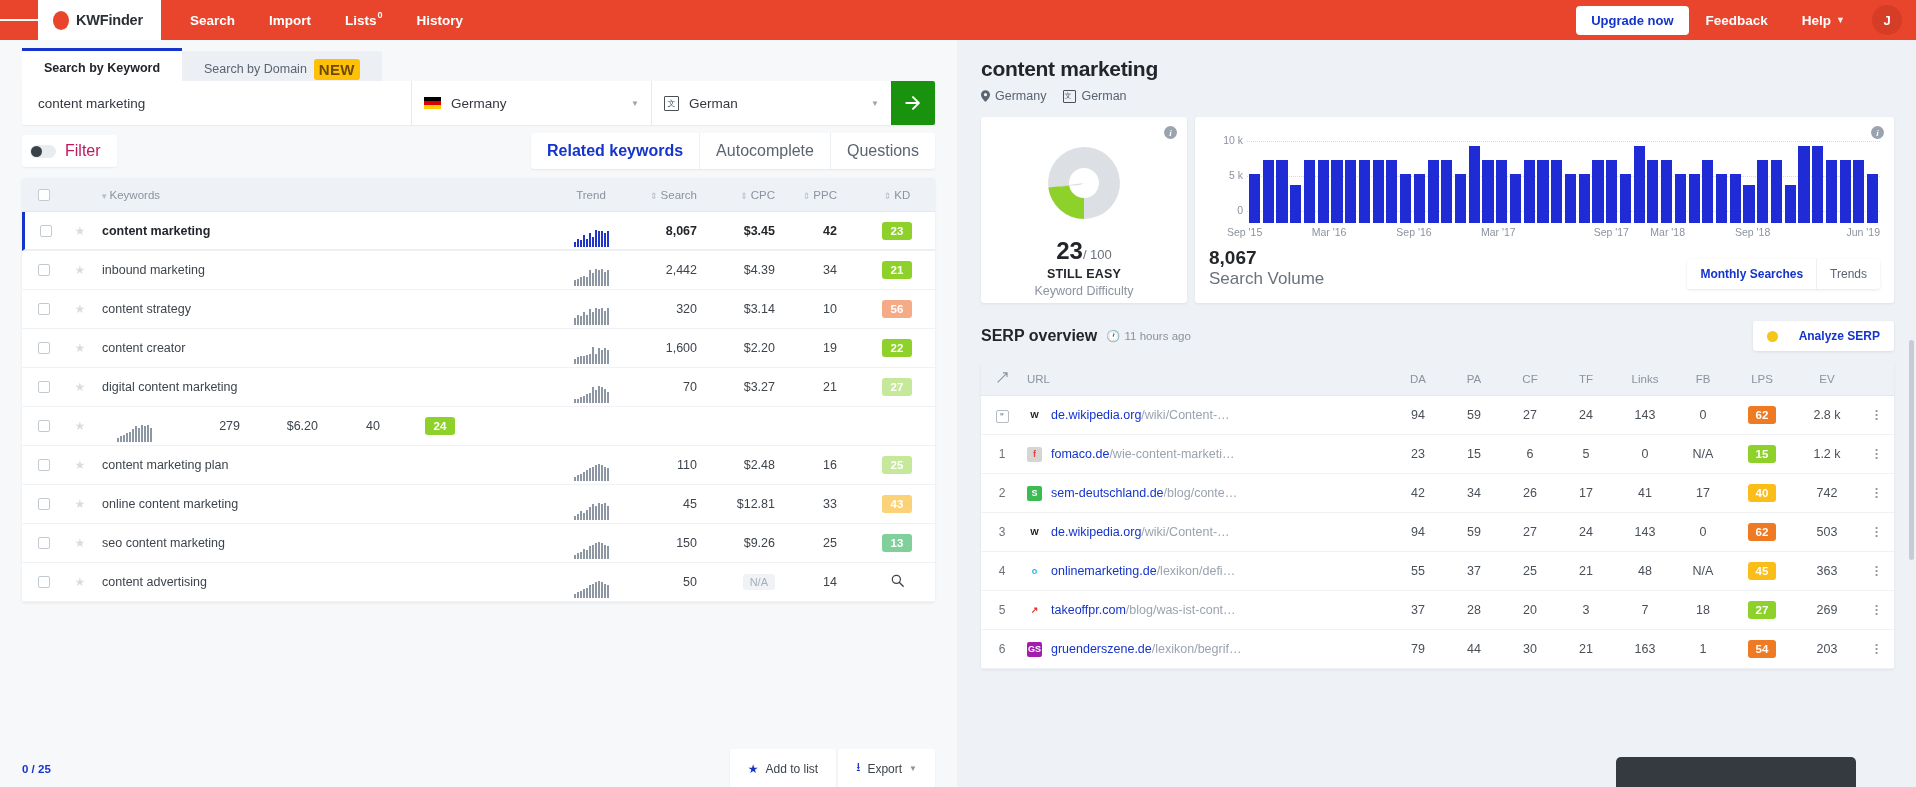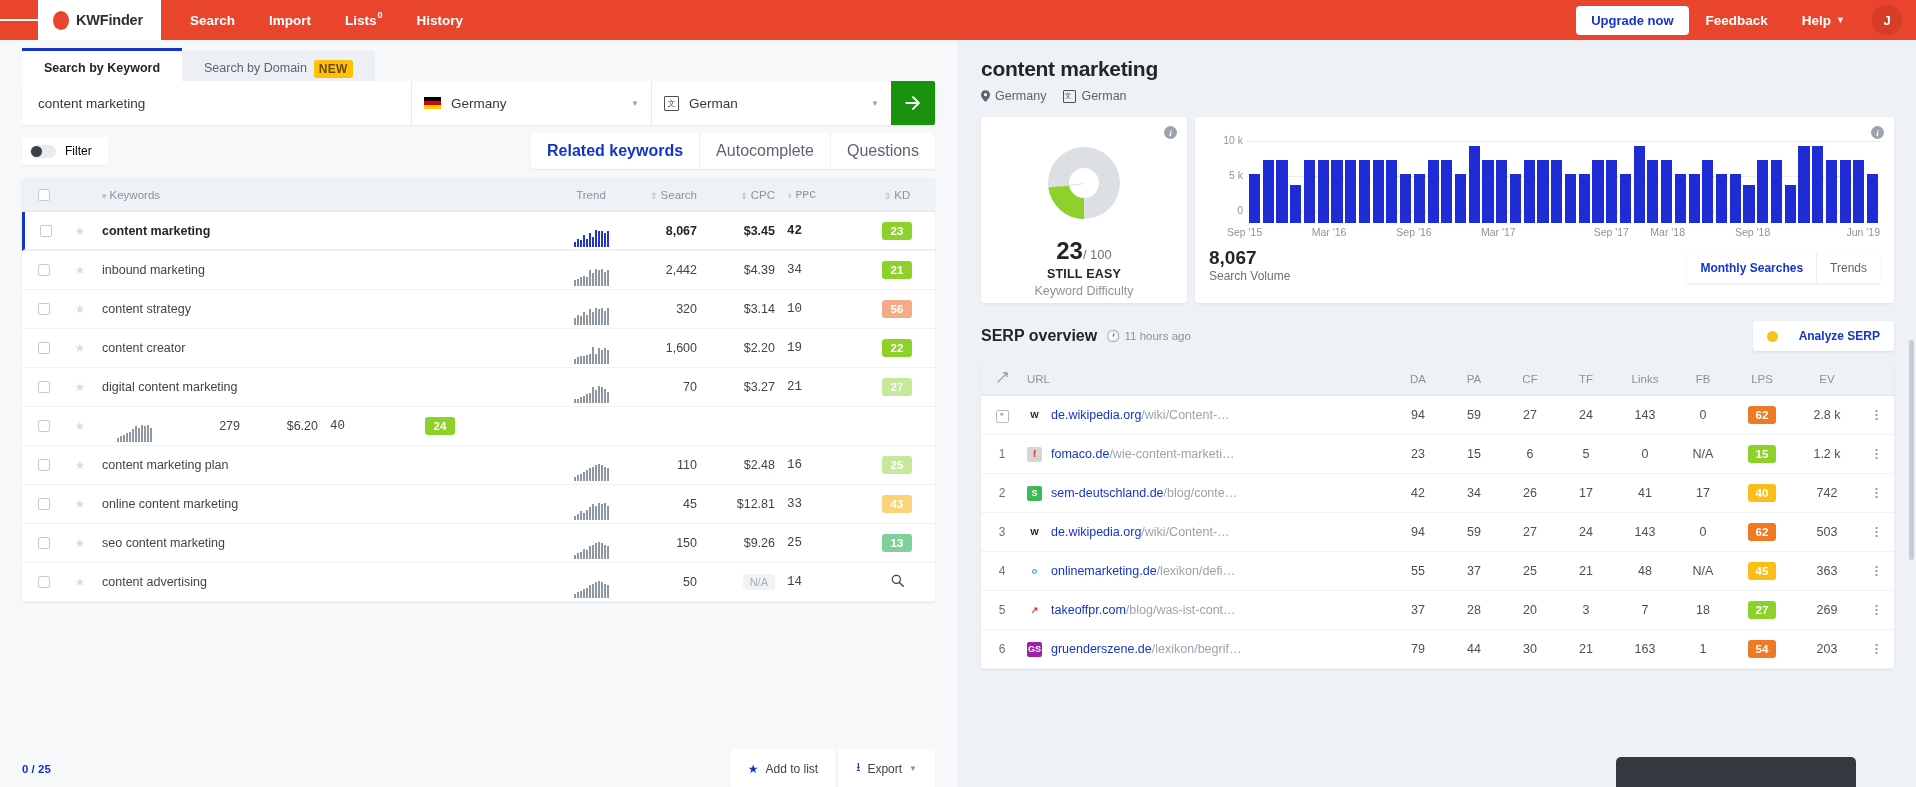--- a/index.html
+++ b/index.html
@@ -61,21 +61,21 @@
   .tabs { display: flex; padding: 11px 0 0 22px; height: 41px; }
   .tab {
     font-size: 12.5px; padding: 10px 22px 9px; cursor: pointer;
     color: #5a6472; background: #eceff3; position: relative; border-radius: 2px 2px 0 0;
   }
   .tab.active { background: #fff; color: #22262b; font-weight: bold; }
   .tab.active::before {
     content:''; position:absolute; left:0; right:0; top:-3px; height:3px; background:#1434cb;
   }
   .badge-new {
-    background: #ffc107; color: #6b4c00; font-size: 12px; font-weight: bold;
+    background: #ffc107; color: #6b4c00; font-size: 15px; font-weight: bold;
     padding: 2px 5px; border-radius: 3px; margin-left: 7px; vertical-align: middle;
     letter-spacing: .3px;
   }
 
   
   .searchbar {
     margin: 0 22px; height: 44px; background: #fff; display: flex;
     border-radius: 0 2px 2px 2px; box-shadow: 0 1px 2px rgba(0,0,0,.06);
   }
   .kw-input {
@@ -103,21 +103,21 @@
   .filter-pill {
     background: #fff; border-radius: 3px; display: flex; align-items: center;
     gap: 9px; padding: 7px 16px 7px 8px; cursor: pointer;
     box-shadow: 0 1px 2px rgba(0,0,0,.06);
   }
   .toggle { width: 26px; height: 13px; border-radius: 7px; background: #e8ebef; position: relative; }
   .toggle::after {
     content:''; position:absolute; left:1px; top:1px; width:11px; height:11px;
     border-radius:50%; background:#3a4149;
   }
-  .filter-label { font-size: 12px; color: #000000; }
+  .filter-label { font-size: 16px; color: #be185d; }
   .segctrl {
     margin-left: auto; display: flex; background: #fff; border-radius: 3px;
     box-shadow: 0 1px 2px rgba(0,0,0,.07); overflow: hidden;
   }
   .seg {
     font-size: 16px; padding: 9px 16px; cursor: pointer; color: #5a6472;
     border-right: 1px solid #edf0f3;
   }
   .seg:last-child { border-right: none; }
   .seg.active { color: #1434cb; font-weight: bold; }
@@ -130,21 +130,21 @@
   .kwhead {
     display: flex; align-items: center; height: 34px; background: #eef1f5;
     font-size: 11.5px; color: #8b939e; border-bottom: 1px solid #e4e8ec;
   }
   .c-chk   { width: 44px; display:flex; align-items:center; justify-content:center; }
   .c-star  { width: 28px; display:flex; align-items:center; justify-content:center; }
   .c-kw    { flex: 1; padding-left: 8px; }
   .c-trend { width: 80px; text-align: center; }
   .c-srch  { width: 78px; text-align: right; padding-right:12px;}
   .c-cpc   { width: 78px; text-align: right; padding-right:12px;}
-  .c-ppc   { width: 72px; padding-right:22px;font-family:Liberation Mono, monospace;}
+  .c-ppc   { width: 72px; text-align: right; padding-right:22px;}
   .c-kd    { width: 76px; text-align: center; }
   .sortico { display:inline-block; margin-right:3px; color:#b4bcc6; font-size:9px; }
   .chk {
     width: 12px; height: 12px; border: 1px solid #c3cad2; border-radius: 2px;
     background: #fff; cursor: pointer;
   }
   .star { color: #d8dde3; font-size: 12px; cursor: pointer; }
   .kwrow {
     display: flex; align-items: center; height: 39px; border-bottom: 1px solid #f0f2f5;
     font-size: 12.5px; color: #3d444c; position: relative;
@@ -212,21 +212,21 @@
   .ylab { position: absolute; left: 0; font-size: 10.5px; color: #8b939e; }
   .gridline { position: absolute; left: 34px; right: 0; border-top: 1px dotted #d6dbe1; }
   .bars {
     position: absolute; left: 36px; right: 2px; bottom: 0; height: 84px;
     display: flex; align-items: flex-end; gap: 2.6px;
   }
   .bars i { flex: 1; background: #1f2bd4; display: block; }
   .xlabs { display: flex; margin-left: 36px; margin-top: 3px; font-size: 10.5px; color: #8b939e; position:relative; height:14px;}
   .xlabs span { position: absolute; }
   .vol-num { font-size: 19px; font-weight: bold; color: #22262b; margin-top: 7px; }
-  .vol-sub { font-size: 12px; color: #6a727c; }
+  .vol-sub { font-size: 17px; color: #6a727c; }
   .vol-foot { display: flex; align-items: flex-end; }
   .vol-seg { margin-left: auto; display: flex; border-radius: 3px; box-shadow: 0 1px 3px rgba(0,0,0,.10); overflow: hidden; background:#fff;}
   .vol-seg div { font-size: 12px; padding: 8px 13px; cursor: pointer; color: #5a6472; border-right:1px solid #edf0f3;}
   .vol-seg div:last-child{border-right:none;}
   .vol-seg div.active { color: #1434cb; font-weight: bold; }
 
   
   .serp-head { display: flex; align-items: center; margin-top: 18px; }
   .serp-title { font-size: 16px; font-weight: bold; color: #22262b; }
   .serp-ago { font-size: 11.5px; color: #8b939e; margin-left: 9px; display:flex; align-items:center; gap:4px;}

